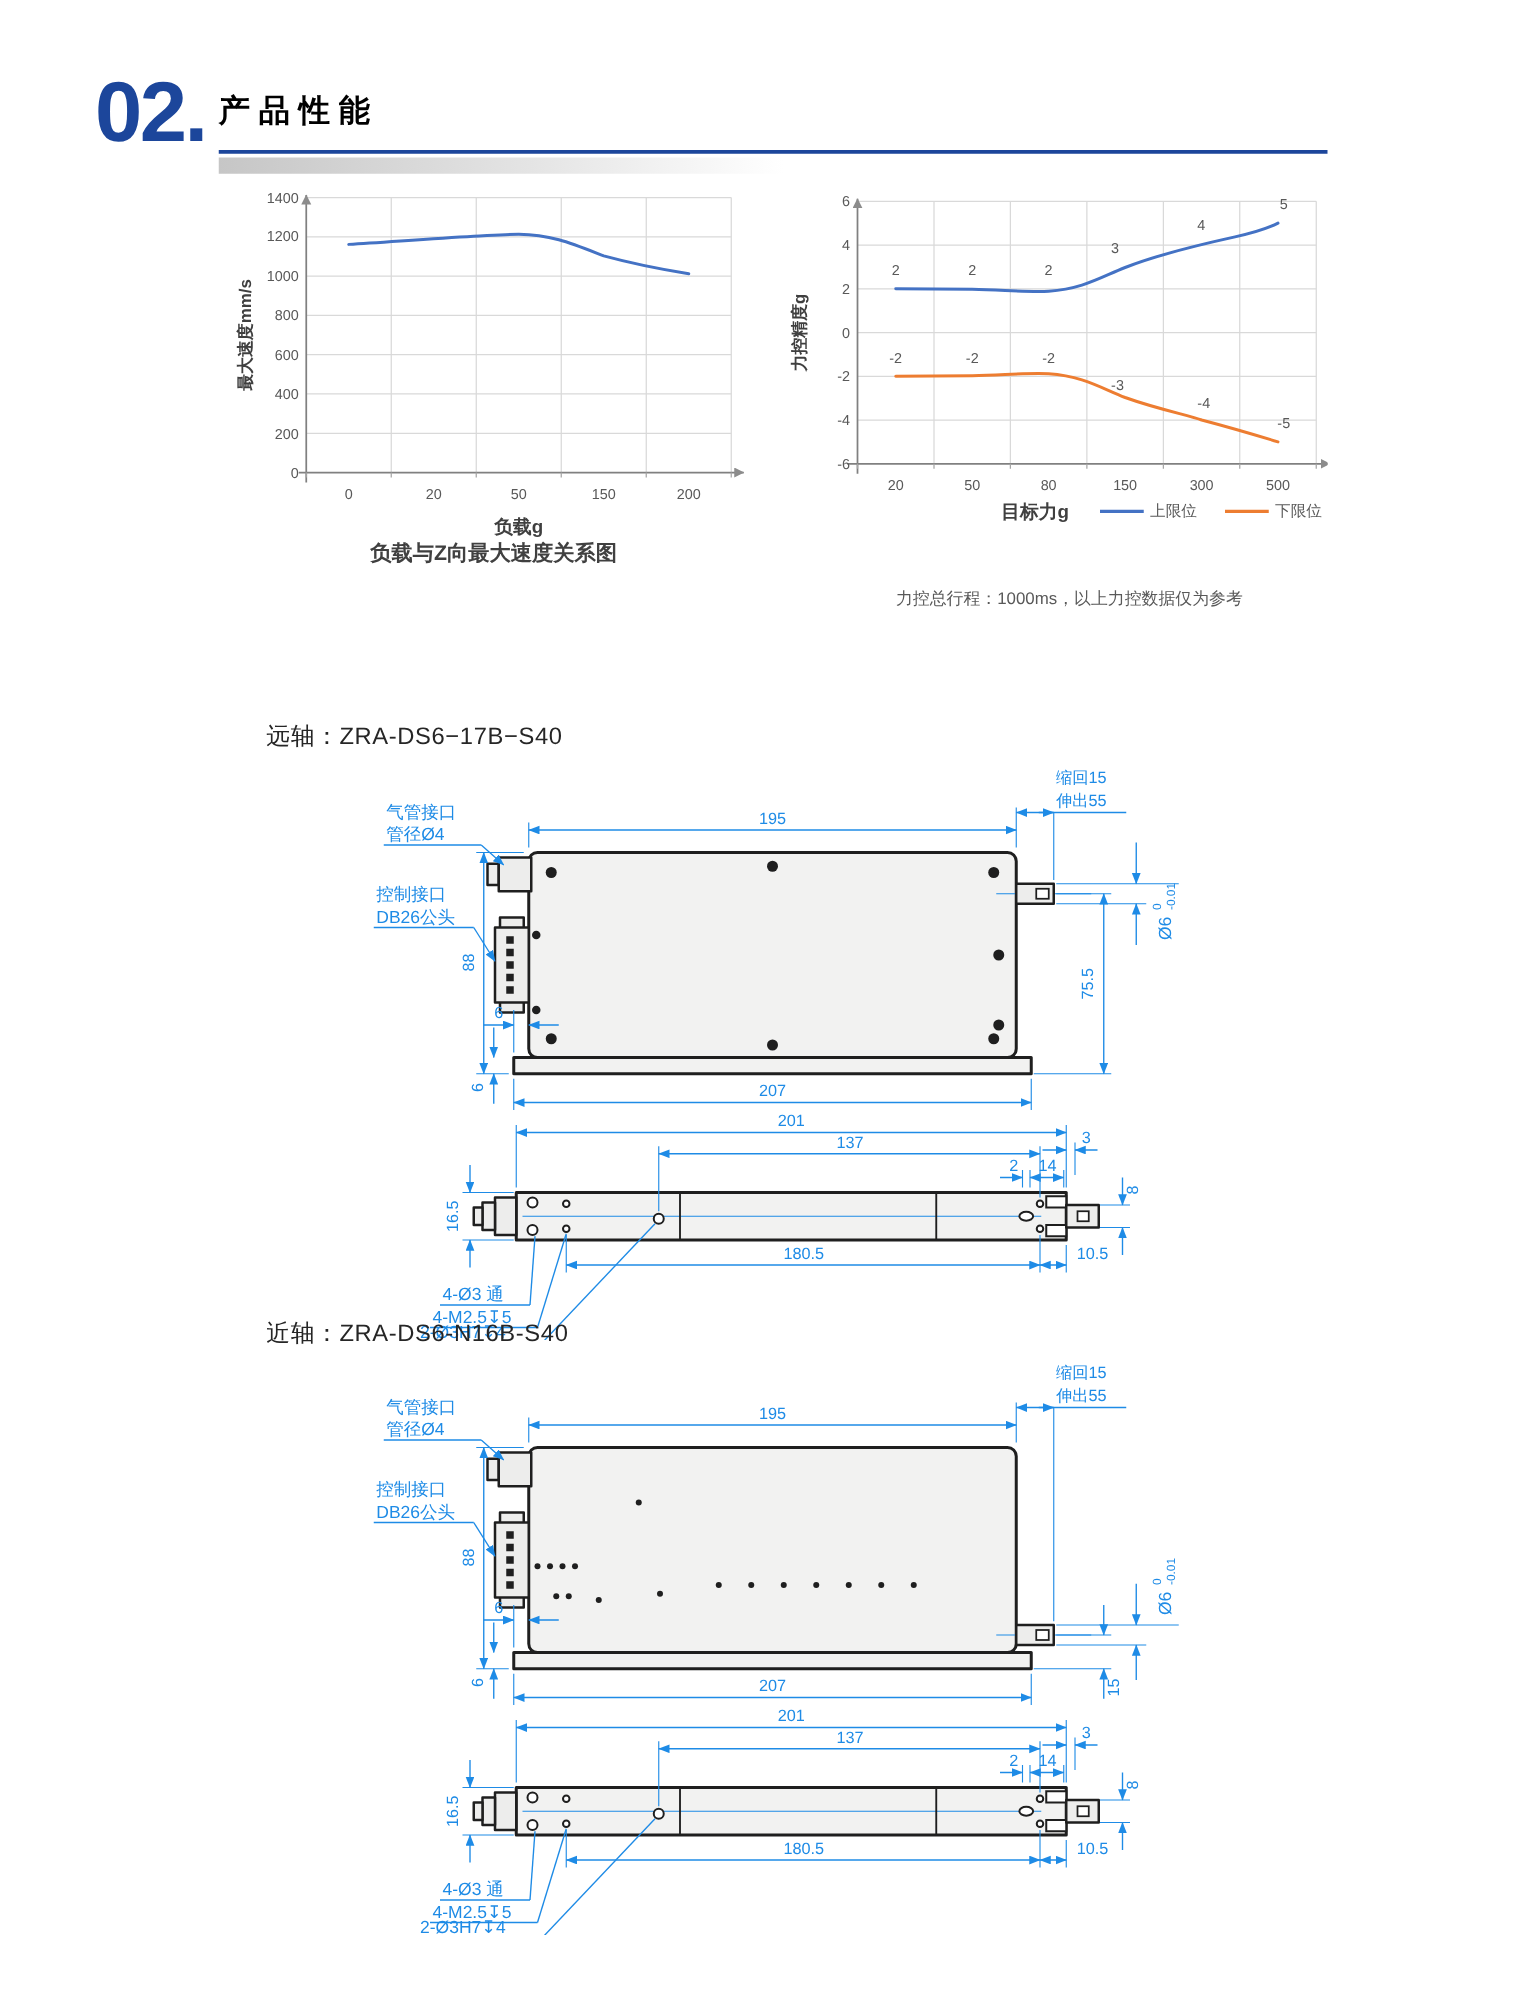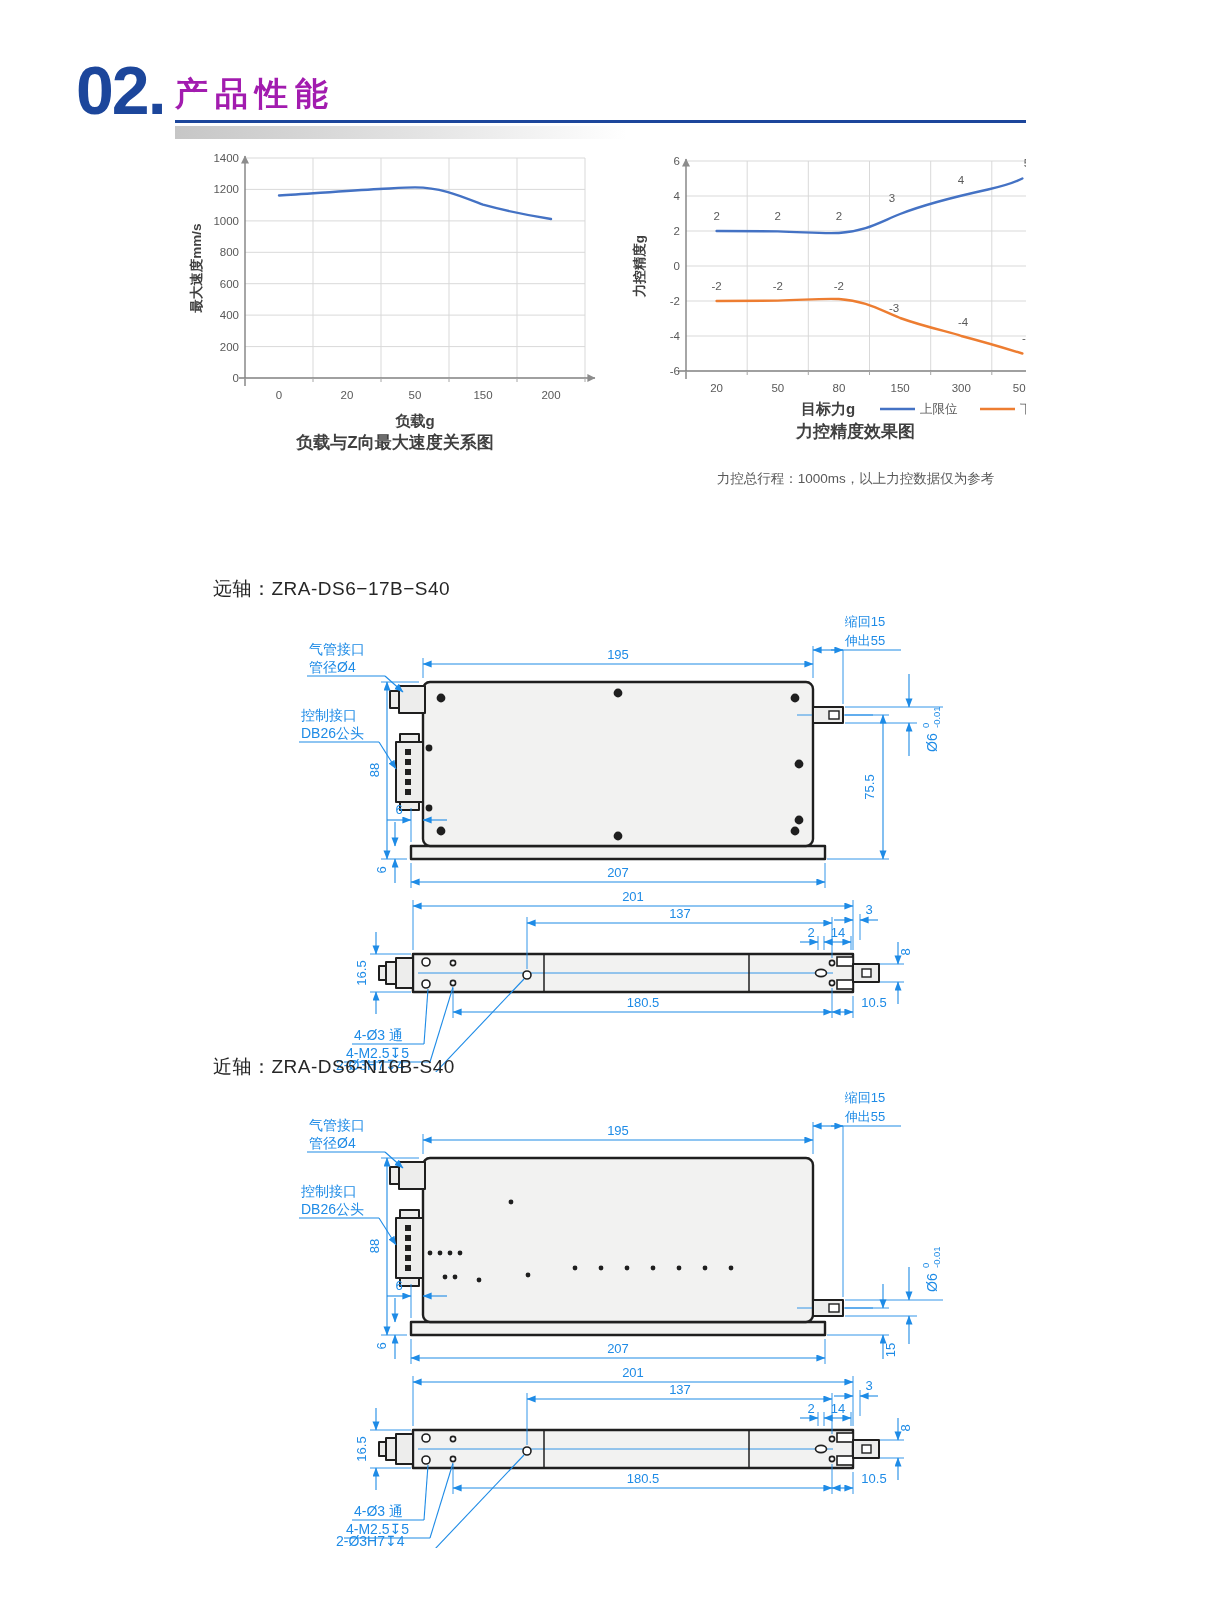--- a/index.html
+++ b/index.html
@@ -1,23 +1,23 @@
 <!DOCTYPE html>
 <html><head>
 <meta charset="utf-8">
 <style>
   html,body{margin:0;padding:0;background:#fff;}
   .page{position:relative;width:1026px;height:1600px;background:#ffffff;overflow:hidden;
-        font-family:"Liberation Sans",sans-serif;}
+        font-family:"Liberation Sans",sans-serif;padding-left:36px;}
   .abs{position:absolute;}
   
   .sec{position:absolute;left:76px;width:1022px;height:92px;}
   .sec-num{position:absolute;left:0;top:-6px;font-size:68px;line-height:1.0;font-weight:800;
            color:#1C469B;letter-spacing:-2px;}
-  .sec-title{position:absolute;left:99px;top:10px;font-size:33px;font-weight:700;color:#a21caf;
+  .sec-title{position:absolute;left:99px;top:10px;font-size:25px;font-weight:700;color:#000000;
              letter-spacing:7px;}
   .sec-line{position:absolute;left:99px;top:58px;right:0;height:3px;background:#1C469B;}
   .sec-bar{position:absolute;left:99px;top:64px;width:452px;height:13px;
            background:linear-gradient(90deg,#c6c6c6,#e4e4e4 55%,rgba(255,255,255,0));}
   
   .chart-title{position:absolute;text-align:center;font-size:17px;font-weight:600;color:#404040;}
   .chart-note{position:absolute;text-align:center;font-size:13.5px;color:#595959;}
   .model-label{position:absolute;font-size:19px;color:#262626;letter-spacing:0.5px;}
   
   svg{display:block;}
@@ -185,21 +185,20 @@
     </g>
 
     <text class="attl" x="200" y="268" text-anchor="middle" style="font-size:15px;">目标力g</text>
     <g>
       <line x1="252" y1="263" x2="287" y2="263" stroke="#4472C4" stroke-width="2.6"></line>
       <text class="atxt" x="292" y="267" style="font-size:12.5px;">上限位</text>
       <line x1="352" y1="263" x2="387" y2="263" stroke="#ED7D31" stroke-width="2.6"></line>
       <text class="atxt" x="392" y="267" style="font-size:12.5px;">下限位</text>
     </g>
   </svg>
-  <div class="chart-title" style="left:628px;top:420px;width:455px;">力控精度效果图</div>
   <div class="chart-note" style="left:608px;top:470px;width:495px;">力控总行程：1000ms，以上力控数据仅为参考</div>
 
 
   <div class="model-label" style="left:213px;top:576px;">远轴：ZRA-DS6−17B−S40</div>
 
   <svg class="abs" style="left:293px;top:602px;" width="672" height="292" viewBox="0 0 672 292">
 
     <rect class="body-o" x="118" y="244" width="414" height="13"></rect>
     <rect class="body-o" x="130" y="80" width="390" height="164" rx="7"></rect>
 

